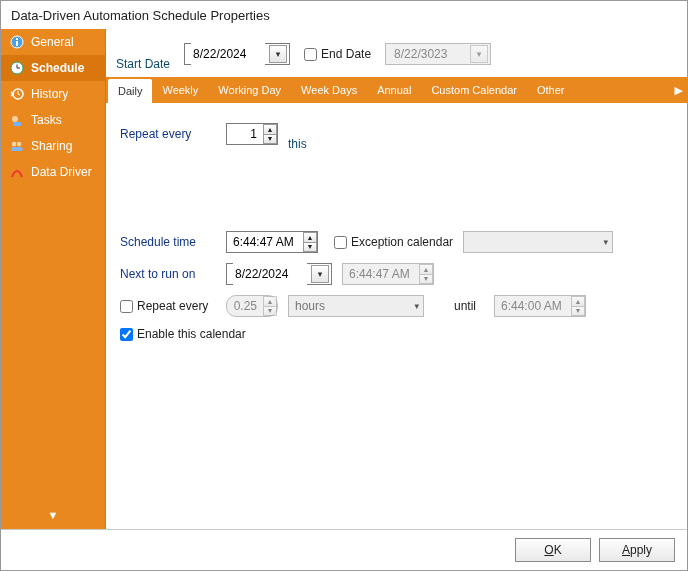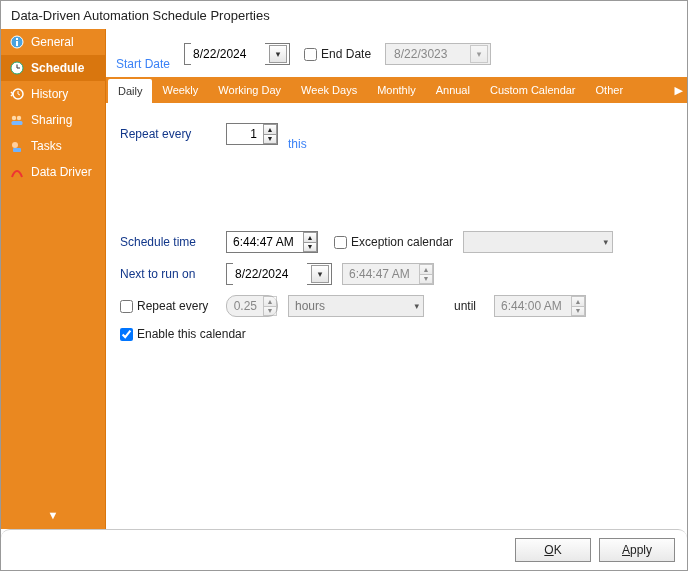--- a/index.html
+++ b/index.html
@@ -30,21 +30,21 @@
     white-space: nowrap;
   }
   .sidebar-item .icon { width:16px; height:16px; display:inline-flex; align-items:center; justify-content:center; }
   .sidebar-item.selected { background: #d9760e; font-weight: bold; }
   .sidebar-arrow { position:absolute; bottom:8px; left:0; right:0; text-align:center; color:#fff; font-size:11px; cursor:pointer; }
   .main { flex:1 1 auto; display:flex; flex-direction:column; min-width:0; border-left:1px solid #d9760e;}
   .top-dates {
     padding: 8px 10px 6px 10px;
     display:flex; align-items:center; gap:14px;
   }
-  .lbl-blue { color:#3b82f6;margin-top:20px; }
+  .lbl-blue { color:#0c4a6e;margin-top:20px; }
   .date-field {
     display:inline-flex; align-items:center;
     border:1px solid #7a7a7a; height:22px;
     background:#fff; padding:0 2px 0 6px; gap:4px;
   }
   .date-field input {
     border:none; outline:none; font-size:12px; width:74px; height:30px;
     font-family: inherit;
   }
   .date-field.disabled { background:#f0f0f0; color:#888; border-color:#bbb;}
@@ -90,21 +90,21 @@
   .timefield.disabled { background:#f0f0f0; border-color:#bbb;}
   .timefield.disabled input{ background:transparent; color:#888;}
   .combo {
     display:inline-flex; align-items:center; justify-content:space-between;
     border:1px solid #7a7a7a; height:22px; width:136px; padding:0 4px 0 6px; background:#fff;
   }
   .combo.disabled { background:#eee; color:#777; border-color:#bbb;}
   .combo .caret { font-size:9px; color:#555;}
   .footer {
     border-top:1px solid #c9c9c9;
-    padding:8px 12px; display:flex; justify-content:flex-end; gap:8px;border-radius:9px;
+    padding:8px 12px; display:flex; justify-content:flex-end; gap:8px;
   }
   .btn {
     min-width:76px; height:24px; border:1px solid #8a8a8a;
     background:linear-gradient(#fdfdfd,#e9e9e9);
     display:inline-flex; align-items:center; justify-content:center;
     font-size:12px; cursor:pointer;
   }
   .btn .ul { text-decoration: underline; }
   .spacer { height:70px; }
 </style>
@@ -145,35 +145,35 @@
               <path d="M3 7 L1 5 M3 7 L1 9" stroke="#fff" stroke-width="1.5" fill="none"></path>
               <line x1="8" y1="7" x2="8" y2="4" stroke="#fff"></line>
               <line x1="8" y1="7" x2="10" y2="8" stroke="#fff"></line>
             </svg>
         </span>
         <span>History</span>
       </div>
       <div class="sidebar-item">
         <span class="icon">
           <svg width="14" height="14" viewBox="0 0 14 14">
+              <circle cx="5" cy="6" r="3" fill="#ffcf9e"></circle>
+              <rect x="3" y="9" width="8" height="4" rx="1" fill="#6fb3ff"></rect>
+            </svg>
+        </span>
+        <span>Tasks</span>
+      </div>
+      <div class="sidebar-item">
+        <span class="icon">
+          <svg width="14" height="14" viewBox="0 0 14 14">
               <circle cx="4" cy="5" r="2.2" fill="#ffd9a8"></circle>
               <circle cx="9" cy="5" r="2.2" fill="#ffd9a8"></circle>
               <rect x="1.5" y="8" width="11" height="4" rx="1.5" fill="#7ab8ff"></rect>
             </svg>
         </span>
         <span>Sharing</span>
-      </div>
-      <div class="sidebar-item">
-        <span class="icon">
-          <svg width="14" height="14" viewBox="0 0 14 14">
-              <circle cx="5" cy="6" r="3" fill="#ffcf9e"></circle>
-              <rect x="3" y="9" width="8" height="4" rx="1" fill="#6fb3ff"></rect>
-            </svg>
-        </span>
-        <span>Tasks</span>
       </div>
       <div class="sidebar-item">
         <span class="icon">
           <svg width="14" height="14" viewBox="0 0 14 14">
               <path d="M2 12 C5 4 9 4 12 12" stroke="#e33" stroke-width="2" fill="none"></path>
             </svg>
         </span>
         <span>Data Driver</span>
       </div>
       <div class="sidebar-arrow">▼</div>
@@ -194,21 +194,20 @@
           <input disabled="" value="8/22/3023" style="">
           <span class="dd-btn" style="opacity:.45">▾</span>
         </span>
       </div>
 
       <div class="tabstrip">
         <div class="tab active">Daily</div>
         <div class="tab">Weekly</div>
         <div class="tab">Working Day</div>
         <div class="tab">Week Days</div>
-        <div class="tab">Monthly</div>
         <div class="tab">Annual</div>
         <div class="tab">Custom Calendar</div>
         <div class="tab">Other</div>
         <div class="scroll-ind">▶</div>
       </div>
 
       <div class="content">
         <div class="field-row">
           <span class="lab">Repeat every</span>
           <span class="numfield">

